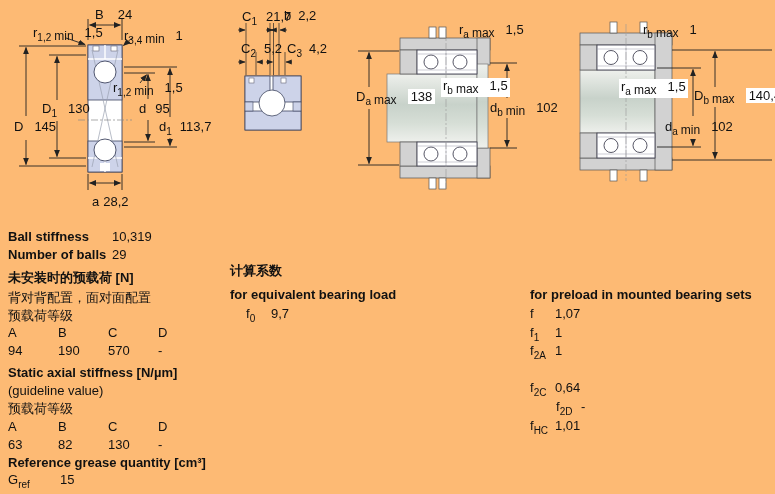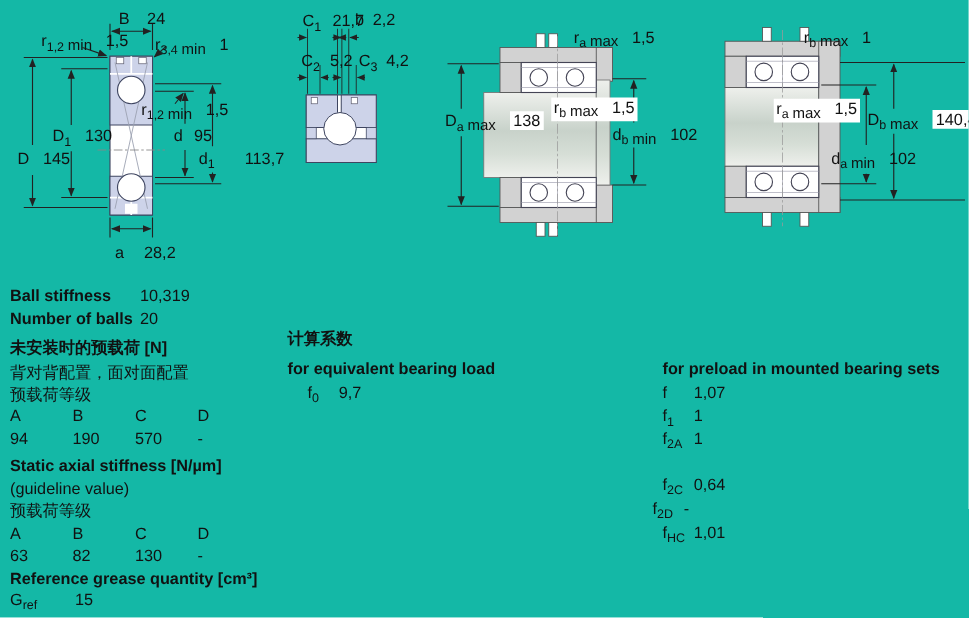--- a/index.html
+++ b/index.html
@@ -1,18 +1,18 @@
 <!DOCTYPE html>
 <html><head>
 <meta charset="utf-8">
 <style>
   *{margin:0;padding:0;box-sizing:border-box}
   html,body{background:#fff}
   body{font-family:"Liberation Sans","DejaVu Sans",sans-serif;color:#111}
-  .page{position:relative;width:775px;height:494px;background:#14b8a6;overflow:hidden;font-size:13px;line-height:16px}
+  .page{position:relative;width:775px;height:494px;background:#fdba74;overflow:hidden;font-size:13px;line-height:16px}
   .abs{position:absolute;white-space:nowrap}
   .b{font-weight:bold}
   svg{position:absolute;left:0;top:0}
   .dim{position:absolute;white-space:nowrap;font-size:13px;line-height:15px}
   .dim sub{font-size:10px;line-height:1}
   .dim .df{font-size:12px;vertical-align:-3px;margin-left:3px}
   .dim .dv{margin-left:11px}
   .onfig{background:#fff;padding:0 2px}
   .vb .dv{background:#fff;padding:0 3px}
   .cols4{position:absolute;white-space:nowrap}
@@ -202,22 +202,22 @@
     </g>
   </svg>
 
   <div class="dim" style="left:95px;top:7px"><span class="db">B</span><sub class="ds"></sub><span class="df"></span><span class="dv">24</span></div>
   <div class="dim" style="left:33px;top:25px"><span class="db">r</span><sub class="ds">1,2</sub><span class="df">min</span><span class="dv">1,5</span></div>
   <div class="dim" style="left:124px;top:28px"><span class="db">r</span><sub class="ds">3,4</sub><span class="df">min</span><span class="dv">1</span></div>
   <div class="dim" style="left:113px;top:80px"><span class="db">r</span><sub class="ds">1,2</sub><span class="df">min</span><span class="dv">1,5</span></div>
   <div class="dim" style="left:42px;top:101px"><span class="db">D</span><sub class="ds">1</sub><span class="dv">130</span></div>
   <div class="dim" style="left:14px;top:119px"><span class="db">D</span><span class="dv">145</span></div>
   <div class="dim" style="left:139px;top:101px"><span class="db">d</span><span class="dv" style="margin-left:9px">95</span></div>
-  <div class="dim" style="left:159px;top:119px"><span class="db">d</span><sub class="ds">1</sub><span class="dv" style="margin-left:24px">113,7</span></div>
-  <div class="dim" style="left:92px;top:194px"><span class="db">a</span><span class="dv" style="margin-left:16px">28,2</span></div>
+  <div class="dim" style="left:159px;top:119px"><span class="db">d</span><sub class="ds">1</sub><span class="dv" style="margin-left:8px">113,7</span></div>
+  <div class="dim" style="left:92px;top:194px"><span class="db">a</span><span class="dv" style="margin-left:4px">28,2</span></div>
 
   <div class="dim" style="left:242px;top:9px"><span class="db">C</span><sub class="ds">1</sub><span class="dv" style="margin-left:9px">21,7</span></div>
   <div class="dim" style="left:284px;top:8px"><span class="db">b</span><span class="dv" style="margin-left:7px">2,2</span></div>
   <div class="dim" style="left:241px;top:41px"><span class="db">C</span><sub class="ds">2</sub><span class="dv" style="margin-left:8px">5,2</span></div>
   <div class="dim" style="left:287px;top:41px"><span class="db">C</span><sub class="ds">3</sub><span class="dv" style="margin-left:7px">4,2</span></div>
 
   <div class="dim" style="left:459px;top:22px"><span class="db">r</span><sub class="ds">a</sub><span class="df">max</span><span class="dv">1,5</span></div>
   <div class="dim vb" style="left:356px;top:89px"><span class="db">D</span><sub class="ds">a</sub><span class="df">max</span><span class="dv">138</span></div>
   <div class="dim onfig" style="left:441px;top:78px"><span class="db">r</span><sub class="ds">b</sub><span class="df">max</span><span class="dv">1,5</span></div>
   <div class="dim" style="left:490px;top:100px"><span class="db">d</span><sub class="ds">b</sub><span class="df">min</span><span class="dv">102</span></div>
@@ -226,21 +226,21 @@
   <div class="dim onfig" style="left:619px;top:79px"><span class="db">r</span><sub class="ds">a</sub><span class="df">max</span><span class="dv">1,5</span></div>
   <div class="dim vb" style="left:694px;top:88px"><span class="db">D</span><sub class="ds">b</sub><span class="df">max</span><span class="dv">140,4</span></div>
   <div class="dim" style="left:665px;top:119px"><span class="db">d</span><sub class="ds">a</sub><span class="df">min</span><span class="dv">102</span></div>
 
   <div class="kv" style="left:8px;top:229px;width:300px">
     <span class="b">Ball stiffness</span>
     <span class="val">10,319</span>
   </div>
   <div class="kv" style="left:8px;top:247px;width:300px">
     <span class="b">Number of balls</span>
-    <span class="val">20</span>
+    <span class="val">29</span>
   </div>
 
   <div class="abs b" style="left:8px;top:270px">未安装时的预载荷 [N]</div>
   <div class="abs" style="left:8px;top:290px">背对背配置，面对面配置</div>
   <div class="abs" style="left:8px;top:308px">预载荷等级</div>
   <div class="cols4" style="left:8px;top:325px">
     <span>A</span><span>B</span><span>C</span><span>D</span>
   </div>
   <div class="cols4" style="left:8px;top:343px">
     <span>94</span><span>190</span><span>570</span><span>-</span>
@@ -267,16 +267,16 @@
   <div class="frow" style="left:246px;top:306px;width:90px">
     <span><span>f</span><sub>0</sub></span>
     <span class="fv">9,7</span>
   </div>
 
   <div class="abs b" style="left:530px;top:287px">for preload in mounted bearing sets</div>
   <div class="frow" style="left:530px;top:306px;width:90px"><span><span>f</span><sub></sub></span><span class="fv">1,07</span></div>
   <div class="frow" style="left:530px;top:325px;width:90px"><span><span>f</span><sub>1</sub></span><span class="fv">1</span></div>
   <div class="frow" style="left:530px;top:343px;width:90px"><span><span>f</span><sub>2A</sub></span><span class="fv">1</span></div>
   <div class="frow" style="left:530px;top:380px;width:90px"><span><span>f</span><sub>2C</sub></span><span class="fv">0,64</span></div>
-  <div class="frow" style="left:522px;top:399px;width:90px"><span><span>f</span><sub>2D</sub></span><span class="fv">-</span></div>
+  <div class="frow" style="left:556px;top:399px;width:90px"><span><span>f</span><sub>2D</sub></span><span class="fv">-</span></div>
   <div class="frow" style="left:530px;top:418px;width:90px"><span><span>f</span><sub>HC</sub></span><span class="fv">1,01</span></div>
 
 </div>
 
 </body></html>

